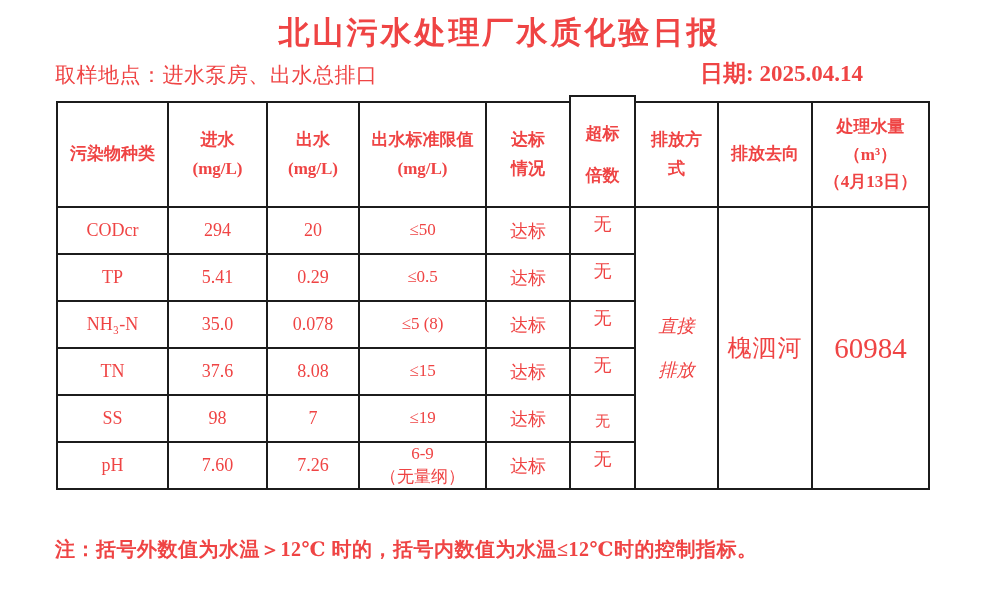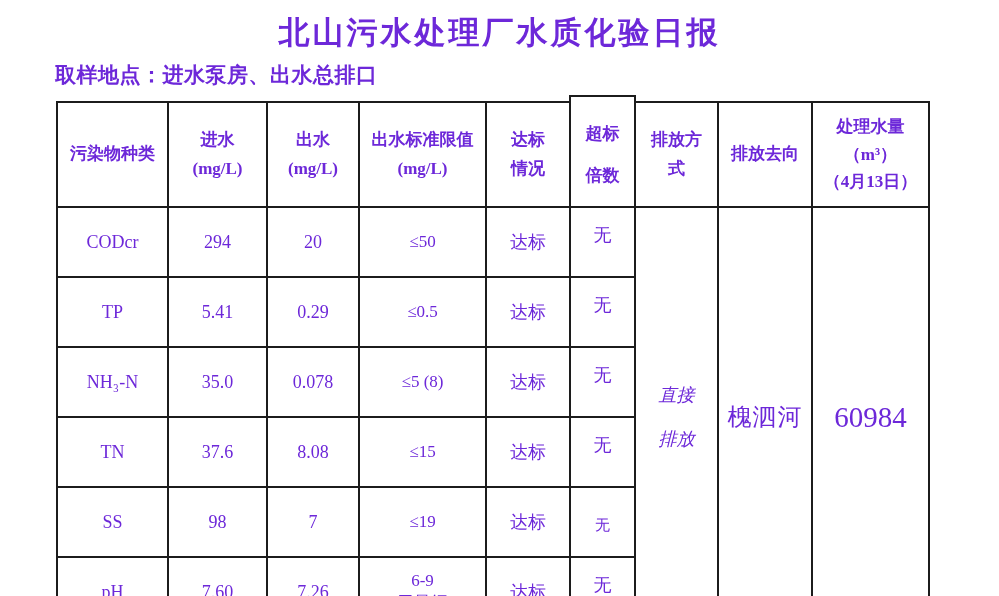--- a/index.html
+++ b/index.html
@@ -2,38 +2,38 @@
 <html><head>
 <meta charset="utf-8">
 <style>
   * { margin: 0; padding: 0; box-sizing: border-box; }
   html, body { background: #ffffff; }
   .page {
     position: relative;
     width: 999px;
     height: 596px;
     background: #ffffff;
-    color: #6d28d9;
+    color: #ef4444;
     font-family: "Liberation Serif", "DejaVu Serif", serif;
     overflow: hidden;
   }
   .title {
     position: absolute;
     top: 12px; left: 0;
     width: 100%;
     text-align: center;
     font-size: 31px;
     font-weight: 700;
     letter-spacing: 3px;
   }
   .meta-left {
     position: absolute;
     top: 61px; left: 55px;
     font-size: 21px;
-    font-weight: 700;
+    font-weight: 400;
     letter-spacing: 0.5px;
   }
   .meta-right {
     position: absolute;
     top: 58px; left: 700px;
     font-size: 23px;
     font-weight: 600;
   }
   table.report {
     position: absolute;
@@ -43,21 +43,21 @@
     table-layout: fixed;
   }
   table.report th, table.report td {
     border: 2px solid #1c1c1c;
     text-align: center;
     vertical-align: middle;
     white-space: pre-line;
     padding: 0;
   }
   thead tr { height: 105px; }
-  tbody tr { height: 70px; }
+  tbody tr { height: 47px; }
   th {
     font-size: 17px;
     font-weight: 700;
     line-height: 1.7;
   }
   .th-exceed { line-height: 2.45; position: relative; }
   
   .th-exceed::before {
     content: "";
     position: absolute;
@@ -84,20 +84,21 @@
   }
 </style>
 </head>
 <body>
 
 <div class="page">
 
   <div class="title">北山污水处理厂水质化验日报</div>
 
   <div class="meta-left">取样地点：进水泵房、出水总排口</div>
+  <div class="meta-right">日期: 2025.04.14</div>
 
   <table class="report">
     <colgroup>
       <col style="width:111px">
         <col style="width:99px">
         <col style="width:92px">
       <col style="width:127px">
         <col style="width:84px">
         <col style="width:65px">
       <col style="width:83px">
@@ -175,14 +176,15 @@
         <td>7.60</td>
         <td>7.26</td>
         <td class="limit-cell">6-9
 （无量纲）</td>
         <td>达标</td>
         <td><span class="nudge-up">无</span></td>
       </tr>
     </tbody>
   </table>
 
+  <div class="note">注：括号外数值为水温＞12℃ 时的，括号内数值为水温≤12℃时的控制指标。</div>
 
 </div>
 
 </body></html>

